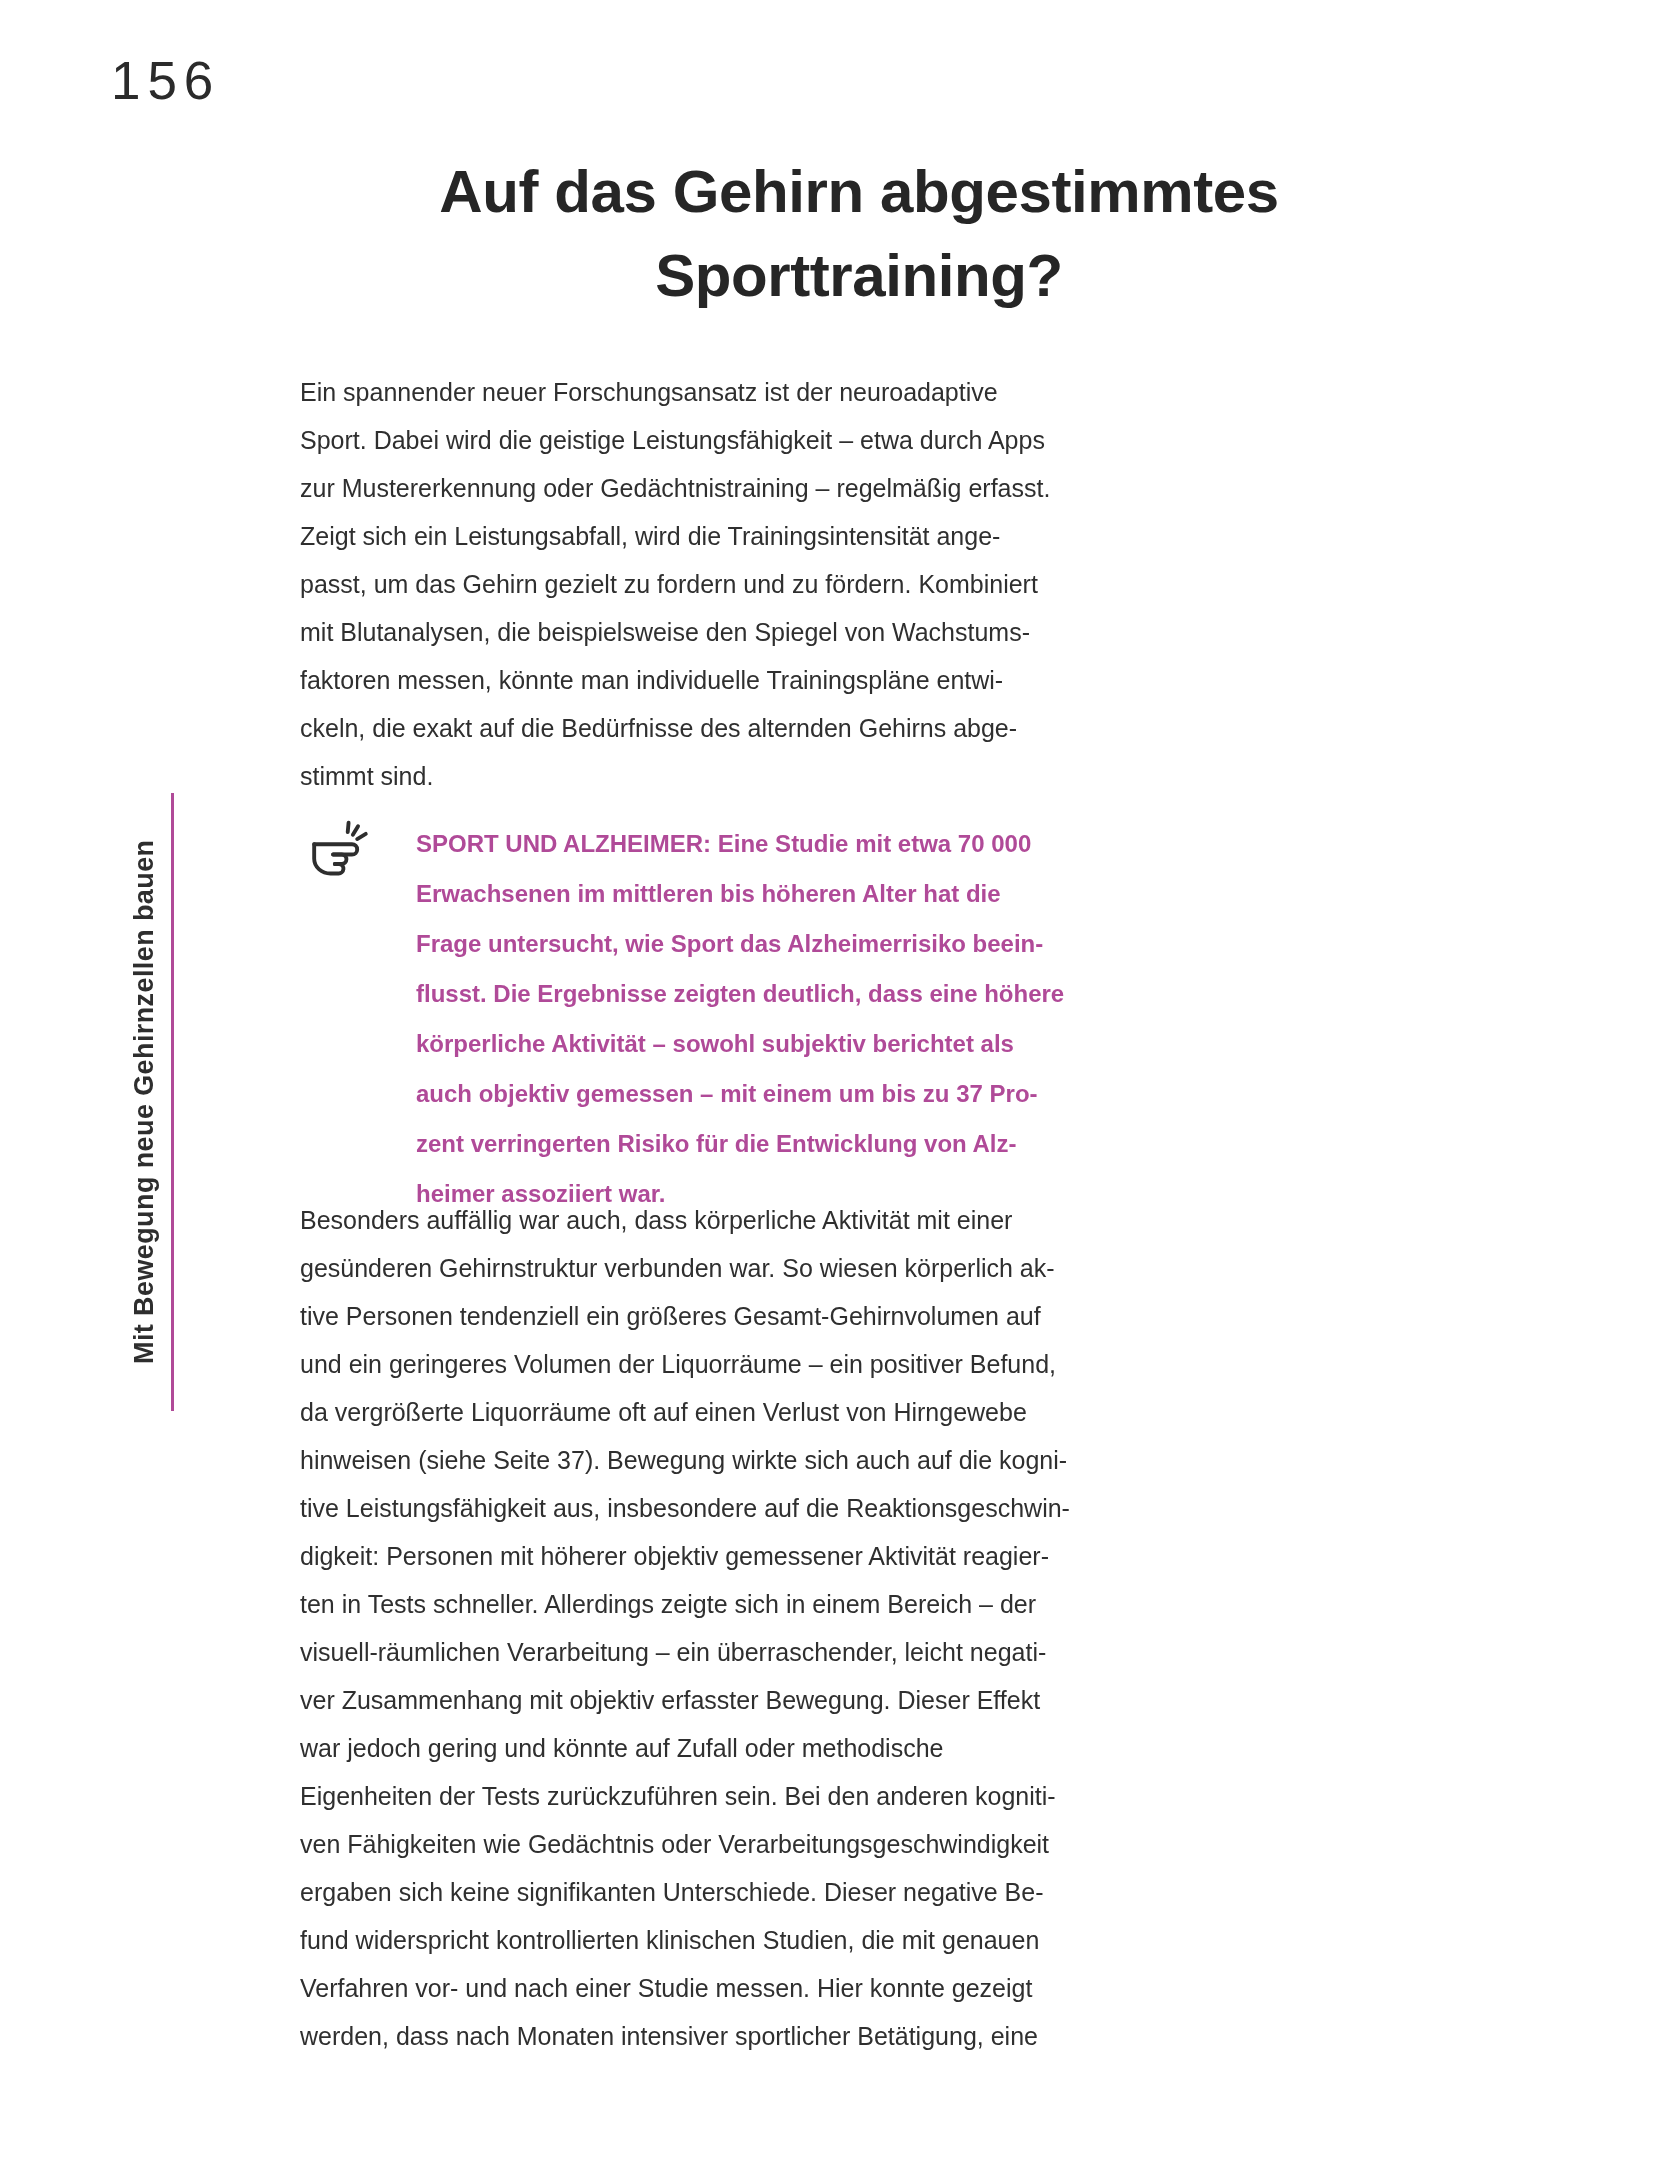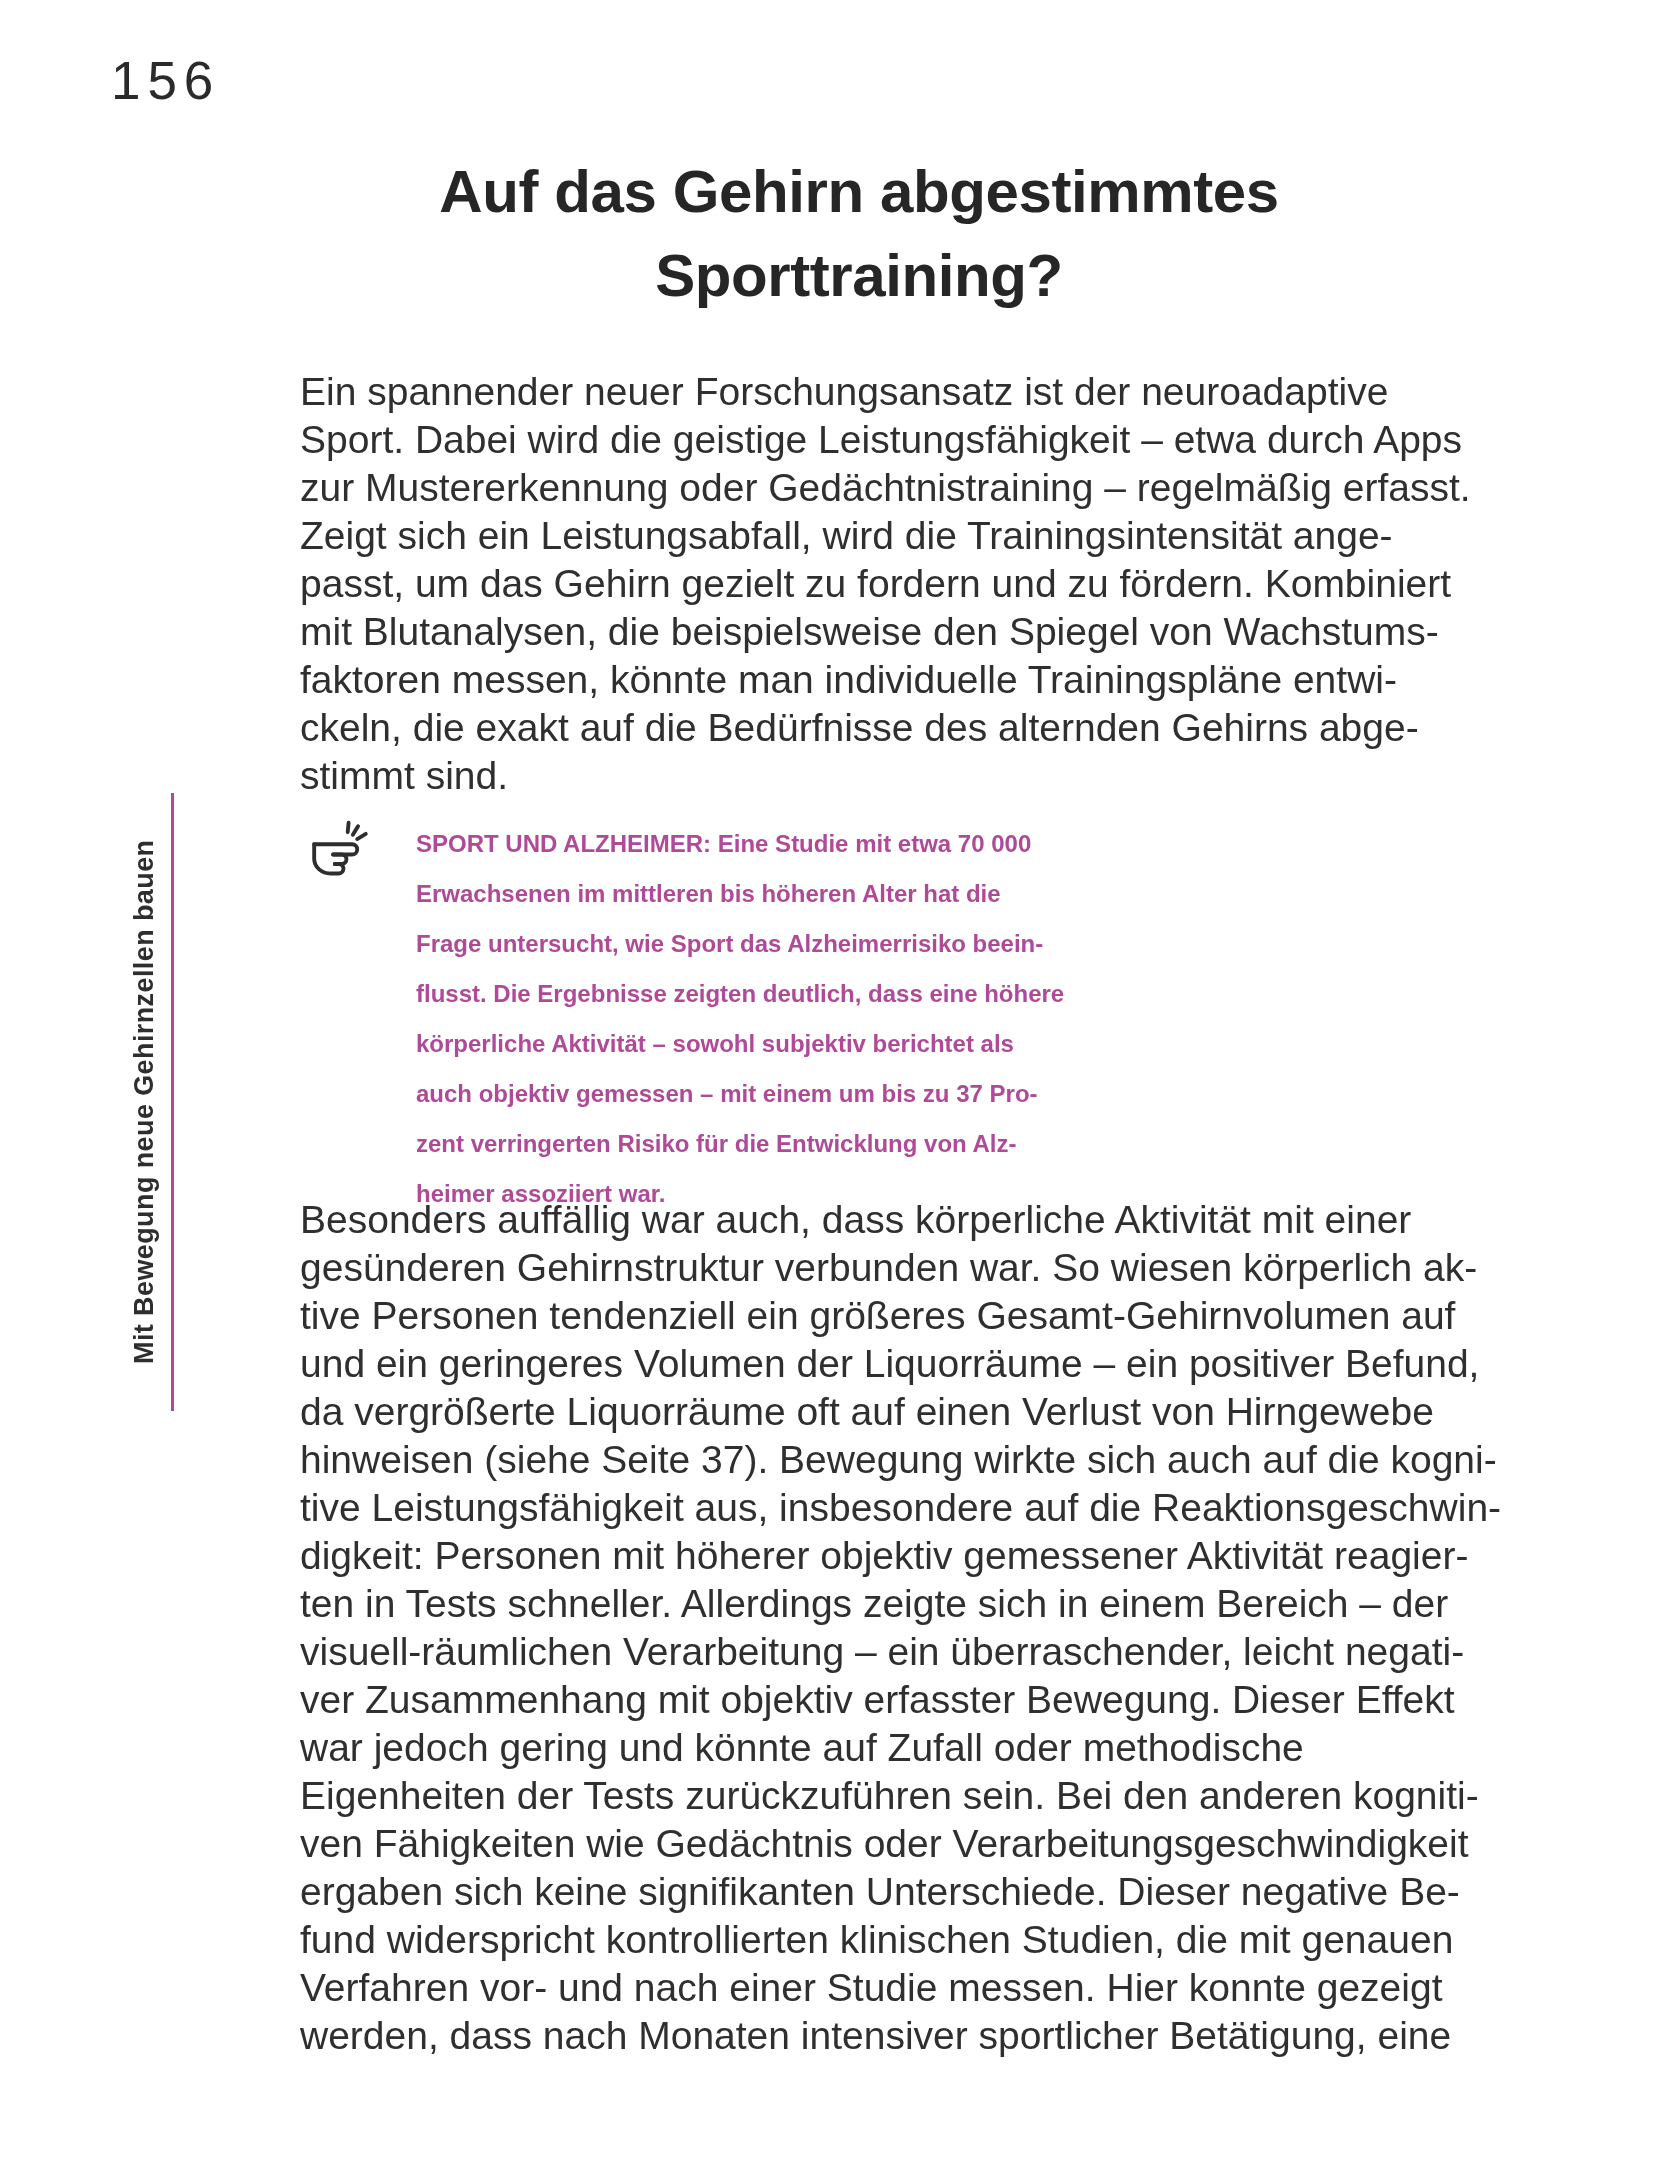--- a/index.html
+++ b/index.html
@@ -37,21 +37,21 @@
     line-height: 84px;
     font-weight: 700;
     letter-spacing: -0.4px;
     color: #262626;
     white-space: pre-line;
   }
   .body-text {
     position: absolute;
     left: 300px;
     width: 1127px;
-    font-size: 39px;
+    font-size: 25px;
     line-height: 48px;
     color: #2f2f2f;
     white-space: pre;
   }
   .para-1 { top: 368px; }
   .para-2 { top: 1196px; }
   .callout-text {
     position: absolute;
     left: 416px;
     top: 819px;

